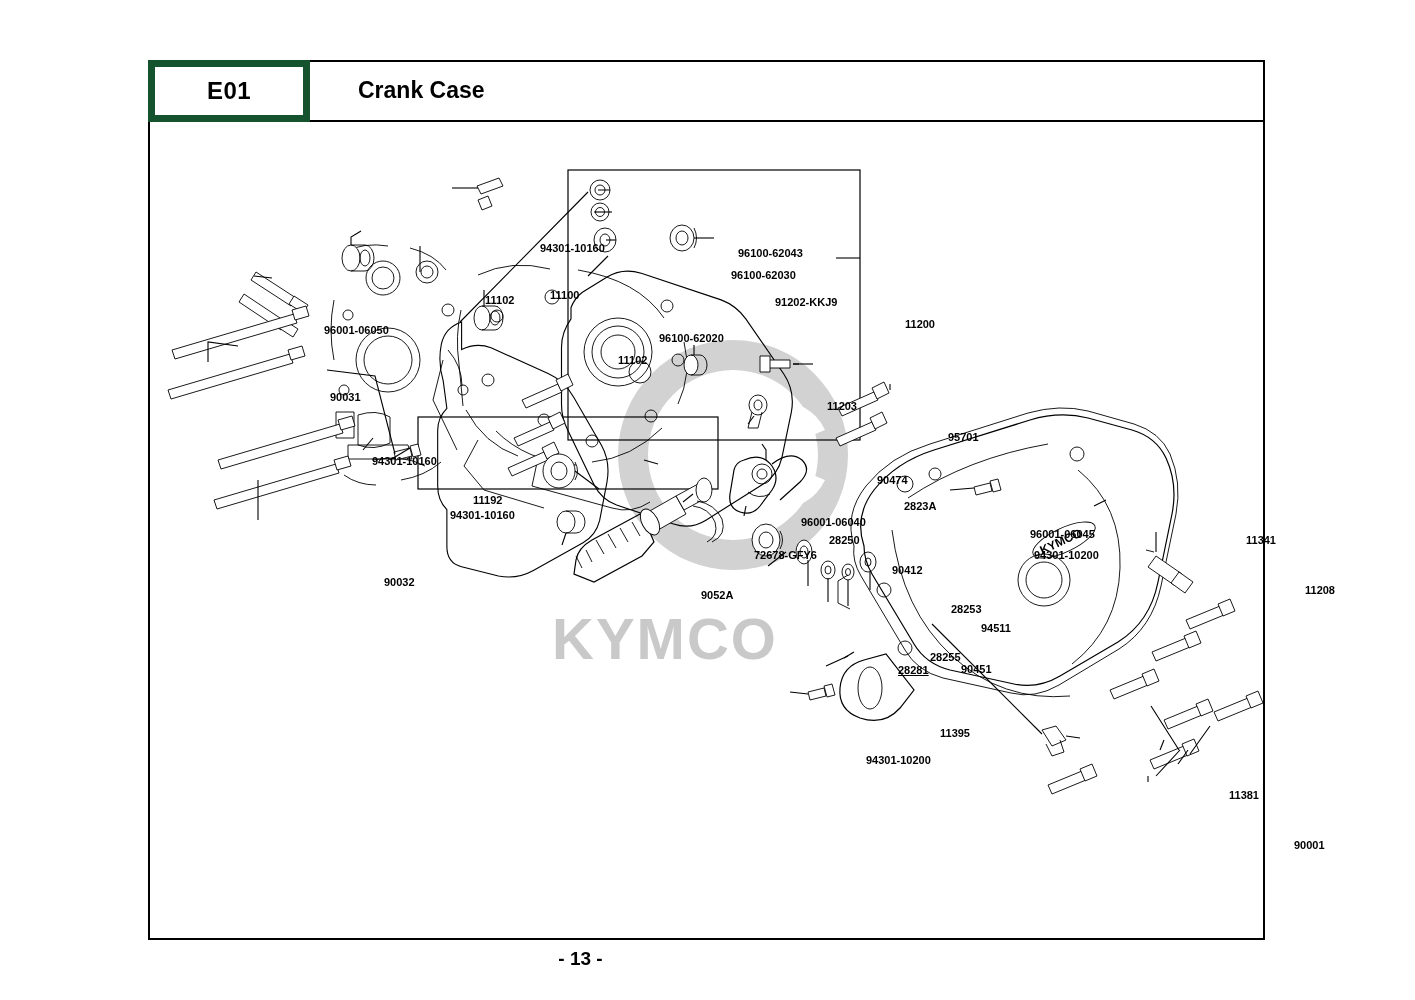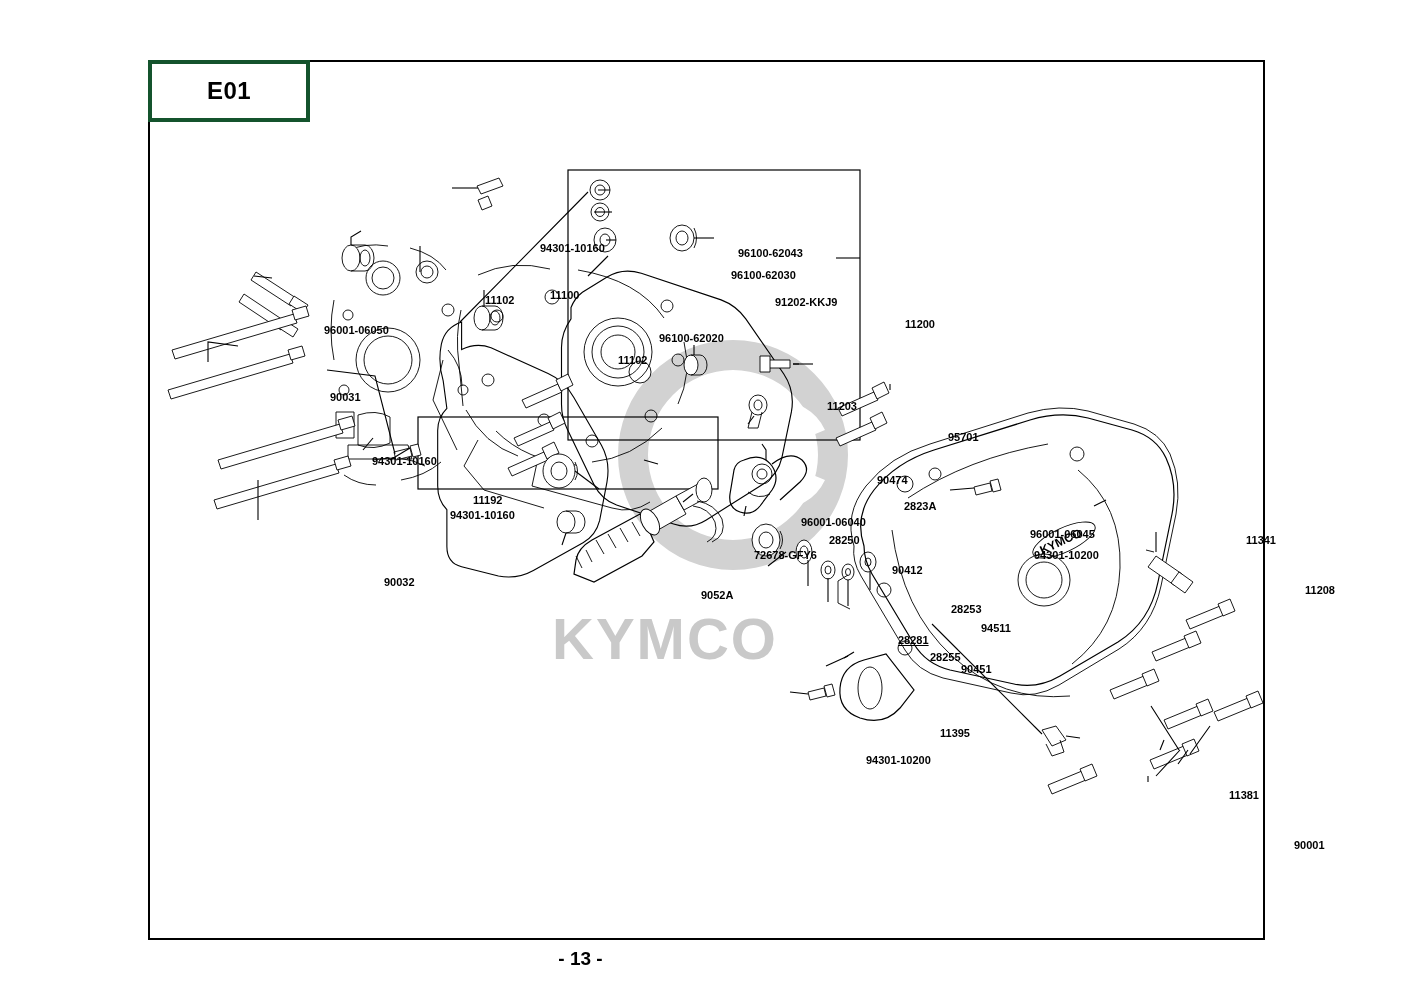--- a/index.html
+++ b/index.html
@@ -29,21 +29,21 @@
     height: 880px;
     border: 2px solid #000;
     box-sizing: border-box;
   }
   .title-cell {
     position: absolute;
     left: 148px;
     top: 60px;
     width: 162px;
     height: 62px;
-    border: 4px solid #14532d;
+    border: 7px solid #14532d;
     box-sizing: border-box;
     background: #fff;
     display: flex;
     align-items: center;
     justify-content: center;
   }
   .title-code {
     font-size: 24px;
     font-weight: bold;
     color: #000;
@@ -497,20 +497,23 @@
 
       <path d="M894 674 l-110 -110"></path>
     </g>
   </svg>
 
   <div class="wm-text">KYMCO</div>
 
   <div class="frame"></div>
   <div class="title-cell">
     <span class="title-code">E01</span>
+  </div>
+  <div class="title-bar">
+    <span class="title-text">Crank Case</span>
   </div>
 
   <div id="labels">
       <div class="lbl" style="left: 540px; top: 242px;">94301-10160</div>
       <div class="lbl" style="left: 738px; top: 247px;">96100-62043</div>
       <div class="lbl" style="left: 731px; top: 269px;">96100-62030</div>
       <div class="lbl" style="left: 775px; top: 296px;">91202-KKJ9</div>
       <div class="lbl" style="left: 893px; top: 318px; margin-left: 12px;">11200</div>
       <div class="lbl" style="left: 485px; top: 294px;">11102</div>
       <div class="lbl" style="left: 550px; top: 289px;">11100</div>
@@ -530,21 +533,21 @@
       <div class="lbl" style="left: 829px; top: 534px;">28250</div>
       <div class="lbl" style="left: 1034px; top: 549px;">94301-10200</div>
       <div class="lbl" style="left: 1246px; top: 534px;">11341</div>
       <div class="lbl" style="left: 754px; top: 549px;">72678-GFY6</div>
       <div class="lbl" style="left: 892px; top: 564px;">90412</div>
       <div class="lbl" style="left: 1305px; top: 584px;">11208</div>
       <div class="lbl" style="left: 384px; top: 576px;">90032</div>
       <div class="lbl" style="left: 701px; top: 589px;">9052A</div>
       <div class="lbl" style="left: 951px; top: 603px;">28253</div>
       <div class="lbl" style="left: 981px; top: 622px;">94511</div>
-      <div class="lbl" style="left: 898px; top: 634px; text-decoration: underline;">28281</div>
+      <div class="lbl" style="left: 898px; top: 664px; text-decoration: underline;">28281</div>
       <div class="lbl" style="left: 930px; top: 651px;">28255</div>
       <div class="lbl" style="left: 961px; top: 663px;">90451</div>
       <div class="lbl" style="left: 940px; top: 727px;">11395</div>
       <div class="lbl" style="left: 866px; top: 754px;">94301-10200</div>
       <div class="lbl" style="left: 1229px; top: 789px;">11381</div>
       <div class="lbl" style="left: 1294px; top: 839px;">90001</div>
     </div>
 
   <div class="page-number">- 13 -</div>
 </div>

